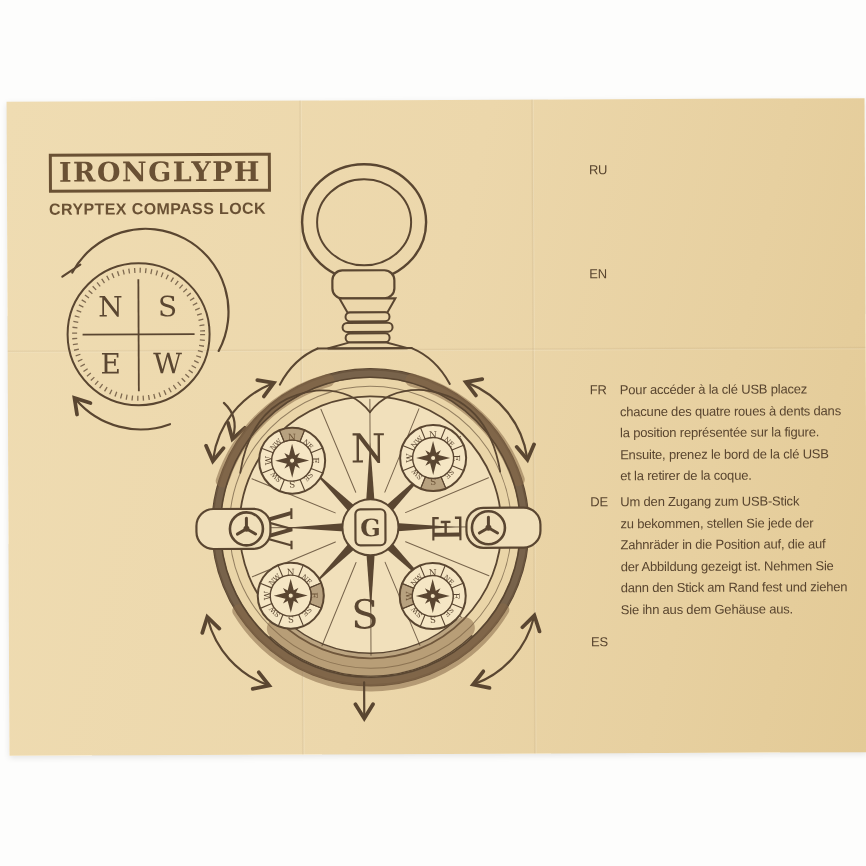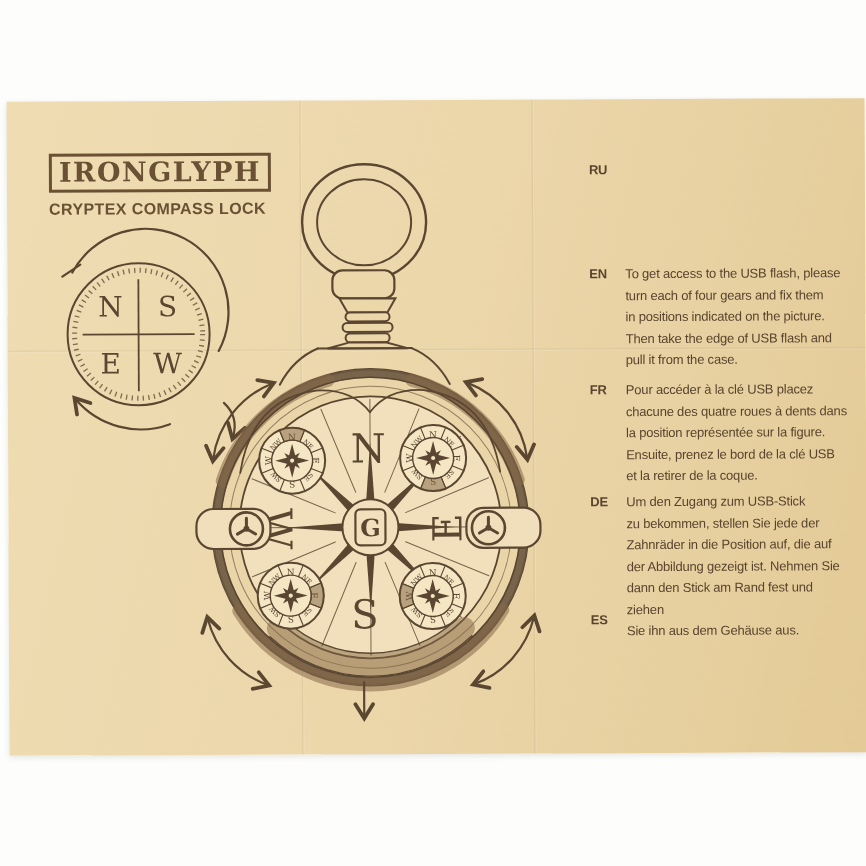--- a/index.html
+++ b/index.html
@@ -27,21 +27,21 @@
   }
   .logo-sub{
     margin-top:8px;font-family:"Liberation Sans",sans-serif;font-weight:bold;
     font-size:16px;letter-spacing:0.4px;color:#6a5134;white-space:nowrap;
   }
   .illu{position:absolute;left:0;top:0;width:858px;height:654px;}
   .lang-block{
     position:absolute;left:582px;width:262px;display:flex;align-items:flex-start;
     color:#59452f;font-size:13px;line-height:21.5px;letter-spacing:-0.2px;font-weight:500;
   }
-  .lang-label{width:24px;flex:0 0 24px;font-weight:700;margin-right:12px;}
+  .lang-label{width:24px;flex:0 0 24px;font-weight:400;margin-right:6px;}
   .lang-text{flex:1;white-space:pre-line;}
 </style>
 </head>
 <body>
 
 <div class="paper">
 
   <div class="crease-v" style="left:292px"></div>
   <div class="crease-v" style="left:524px"></div>
   <div class="crease-h" style="top:248px"></div>
@@ -228,40 +228,35 @@
         <line x1="363" y1="682" x2="363" y2="716" marker-end="url(#ah)"></line>
       </g>
     </g>
   </svg>
 
   <div class="lang-block" style="top:60px">
     <div class="lang-label">RU</div>
   </div>
   <div class="lang-block" style="top:164px">
     <div class="lang-label">EN</div>
-    <div class="lang-text">To get access to the USB flash, please
-turn each of four gears and fix them
-in positions indicated on the picture.
-Then take the edge of USB flash and
-pull it from the case.</div>
   </div>
   <div class="lang-block" style="top:280px">
     <div class="lang-label">FR</div>
     <div class="lang-text">Pour accéder à la clé USB placez
 chacune des quatre roues à dents dans
 la position représentée sur la figure.
 Ensuite, prenez le bord de la clé USB
 et la retirer de la coque.</div>
   </div>
   <div class="lang-block" style="top:392px">
     <div class="lang-label">DE</div>
     <div class="lang-text">Um den Zugang zum USB-Stick
 zu bekommen, stellen Sie jede der
 Zahnräder in die Position auf, die auf
 der Abbildung gezeigt ist. Nehmen Sie
 dann den Stick am Rand fest und ziehen
 Sie ihn aus dem Gehäuse aus.</div>
   </div>
-  <div class="lang-block" style="top:510px">
+  <div class="lang-block" style="top:532px">
     <div class="lang-label">ES</div>
   </div>
 
 </div>
 
 </body></html>

